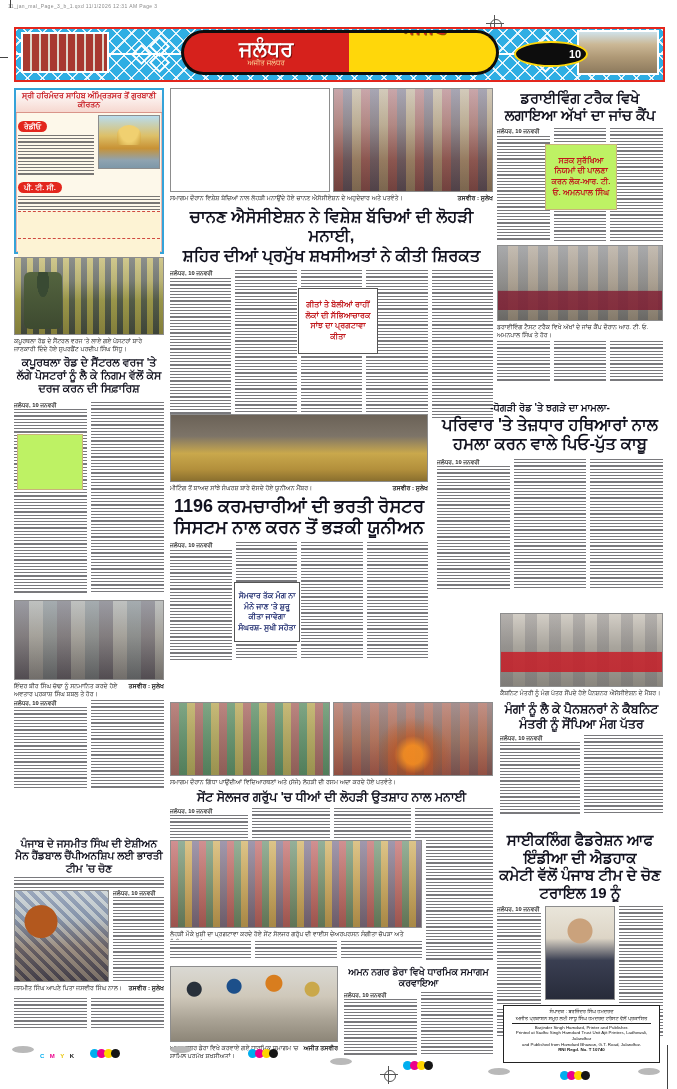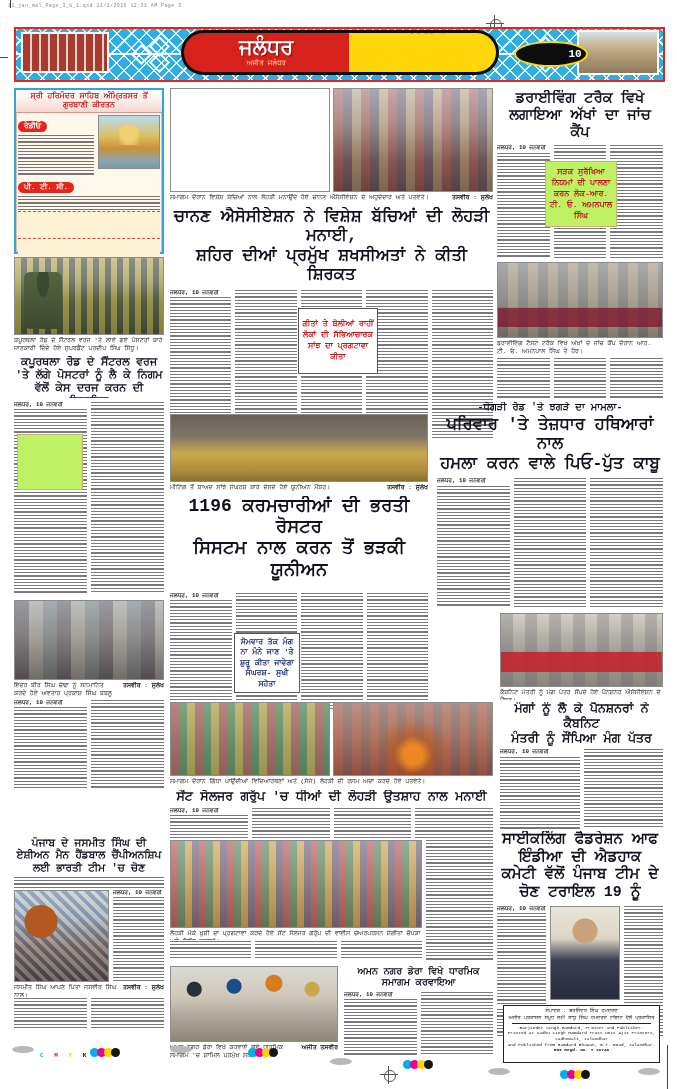--- a/index.html
+++ b/index.html
@@ -1,17 +1,17 @@
 <!DOCTYPE html>
 <html><head>
 <meta charset="utf-8">
 <style>
   html,body{margin:0;padding:0;background:#e9e9e9;}
   #page{position:relative;width:677px;height:1089px;background:#fff;margin:0 auto;
-        font-family:Liberation Mono, monospace;color:#1b1b1b;overflow:hidden;}
+        font-family:Liberation Sans, sans-serif;color:#1b1b1b;overflow:hidden;}
   .abs{position:absolute;}
   
   .pmark{font-size:5px;color:#8a8a8a;letter-spacing:.4px;white-space:nowrap;}
   .crosshair{width:14px;height:14px;}
   .crosshair .c{position:absolute;left:2px;top:2px;width:10px;height:10px;border:1px solid #555;border-radius:50%;}
   .crosshair .h{position:absolute;left:-2px;top:6px;width:18px;height:1px;background:#555;}
   .crosshair .v{position:absolute;left:6px;top:-2px;width:1px;height:18px;background:#555;}
   .regdots span{display:inline-block;width:9px;height:9px;border-radius:50%;margin-right:-2px;vertical-align:middle;}
   .ellip{width:22px;height:7px;border-radius:50%;background:#b9b9b9;}
   .cmyk-letters span{font-size:6px;font-weight:bold;margin-right:1px;}
@@ -261,21 +261,21 @@
   <div class="abs" style="left:170px;top:414px;width:258px;">
     <div class="photo p-desk" style="width:258px;height:68px;"></div>
     <div class="cap" style="margin-top:2px;height:10px;">
       <span>ਮੀਟਿੰਗ ਤੋਂ ਬਾਅਦ ਸਾਂਝੇ ਸੰਘਰਸ਼ ਬਾਰੇ ਦੱਸਦੇ ਹੋਏ ਯੂਨੀਅਨ ਮੈਂਬਰ।</span>
       <span class="credit">ਤਸਵੀਰ : ਸੁਲੇਖ</span>
     </div>
     <div class="hl" style="margin-top:2px;font-size:18px;">
       <div>1196 ਕਰਮਚਾਰੀਆਂ ਦੀ ਭਰਤੀ ਰੋਸਟਰ</div>
       <div>ਸਿਸਟਮ ਨਾਲ ਕਰਨ ਤੋਂ ਭੜਕੀ ਯੂਨੀਅਨ</div>
     </div>
-    <div style="position:relative;margin-top:12px;height:118px;">
+    <div style="position:relative;margin-top:4px;height:118px;">
       <div class="cols" style="height:100%;">
         <div class="firstcol">
           <span class="dateline">ਜਲੰਧਰ, 10 ਜਨਵਰੀ</span>
           <div class="tx"></div>
         </div>
         <div class="tx"></div>
         <div class="tx"></div>
         <div class="tx"></div>
       </div>
       <div class="quote" style="left:64px;top:40px;width:66px;height:60px;font-size:7.8px;color:#1d2a6e;">ਸੋਮਵਾਰ ਤੱਕ ਮੰਗ ਨਾ ਮੰਨੇ ਜਾਣ 'ਤੇ ਸ਼ੁਰੂ ਕੀਤਾ ਜਾਵੇਗਾ ਸੰਘਰਸ਼- ਸੁਖੀ ਸਹੋਤਾ</div>

